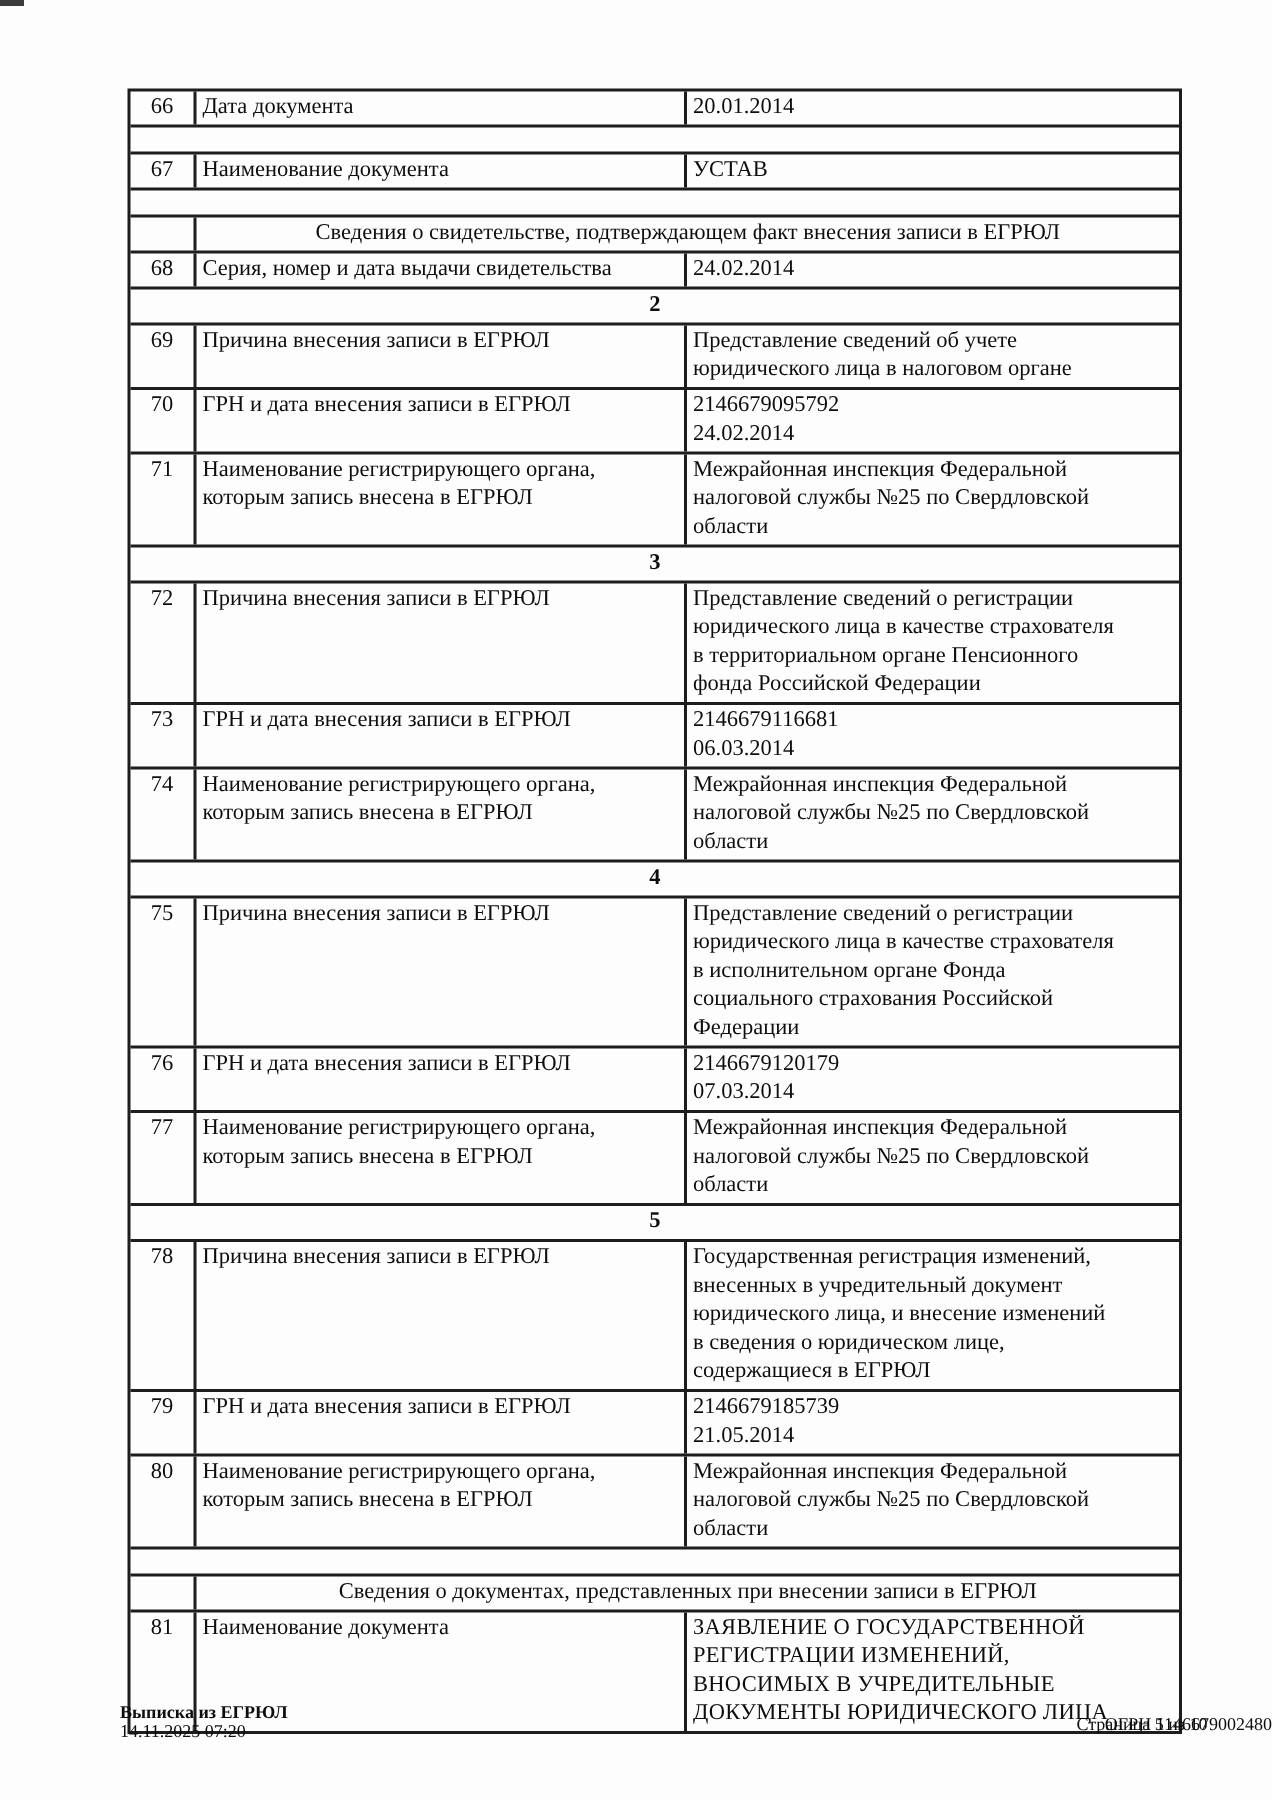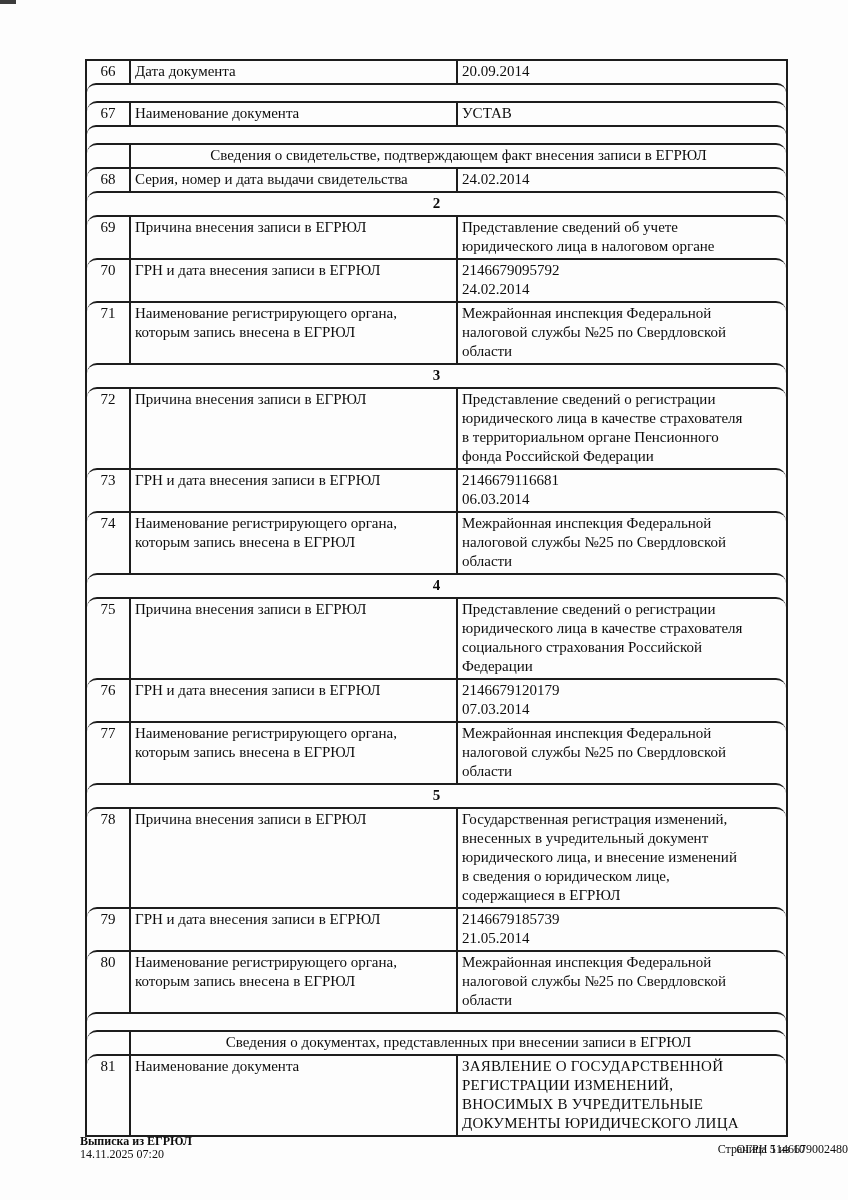--- a/index.html
+++ b/index.html
@@ -18,21 +18,21 @@
     background: #3c3c3c;
   }
   .egrul-table {
     position: absolute;
     left: 85px; top: 59px;
     width: 703px;
     border: 2px solid #1d1d1d;
     font-size: 15px;
     line-height: 19px;
   }
-  .trow { display: flex; align-items: stretch; border-top: 2px solid #1d1d1d; border-radius: 10px; }
+  .trow { display: flex; align-items: stretch; border-top: 2px solid #1d1d1d; }
   .trow:first-child { border-top: none; }
   .trow.spacer { height: 18px; }
   .c-num {
     flex: 0 0 44px;
     border-right: 2px solid #1d1d1d;
     text-align: center;
     padding-top: 1px;
   }
   .c-label {
     flex: 0 0 327px;
@@ -63,21 +63,21 @@
 
 <div class="scan-artifact"></div>
 
 <div class="egrul-table">
     <div class="trow data">
       <div class="c-num">66</div>
       <div class="c-label">
         <div class="tline">Дата документа</div>
       </div>
       <div class="c-value">
-        <div class="tline">20.09.2014</div>
+        <div class="tline">20.01.2014</div>
       </div>
     </div>
     <div class="trow spacer"></div>
     <div class="trow data">
       <div class="c-num">67</div>
       <div class="c-label">
         <div class="tline">Наименование документа</div>
       </div>
       <div class="c-value">
         <div class="tline">УСТАВ</div>
@@ -173,20 +173,21 @@
       <div class="c-secnum">4</div>
     </div>
     <div class="trow data">
       <div class="c-num">75</div>
       <div class="c-label">
         <div class="tline">Причина внесения записи в ЕГРЮЛ</div>
       </div>
       <div class="c-value">
         <div class="tline">Представление сведений о регистрации</div>
         <div class="tline">юридического лица в качестве страхователя</div>
+        <div class="tline">в исполнительном органе Фонда</div>
         <div class="tline">социального страхования Российской</div>
         <div class="tline">Федерации</div>
       </div>
     </div>
     <div class="trow data">
       <div class="c-num">76</div>
       <div class="c-label">
         <div class="tline">ГРН и дата внесения записи в ЕГРЮЛ</div>
       </div>
       <div class="c-value">

